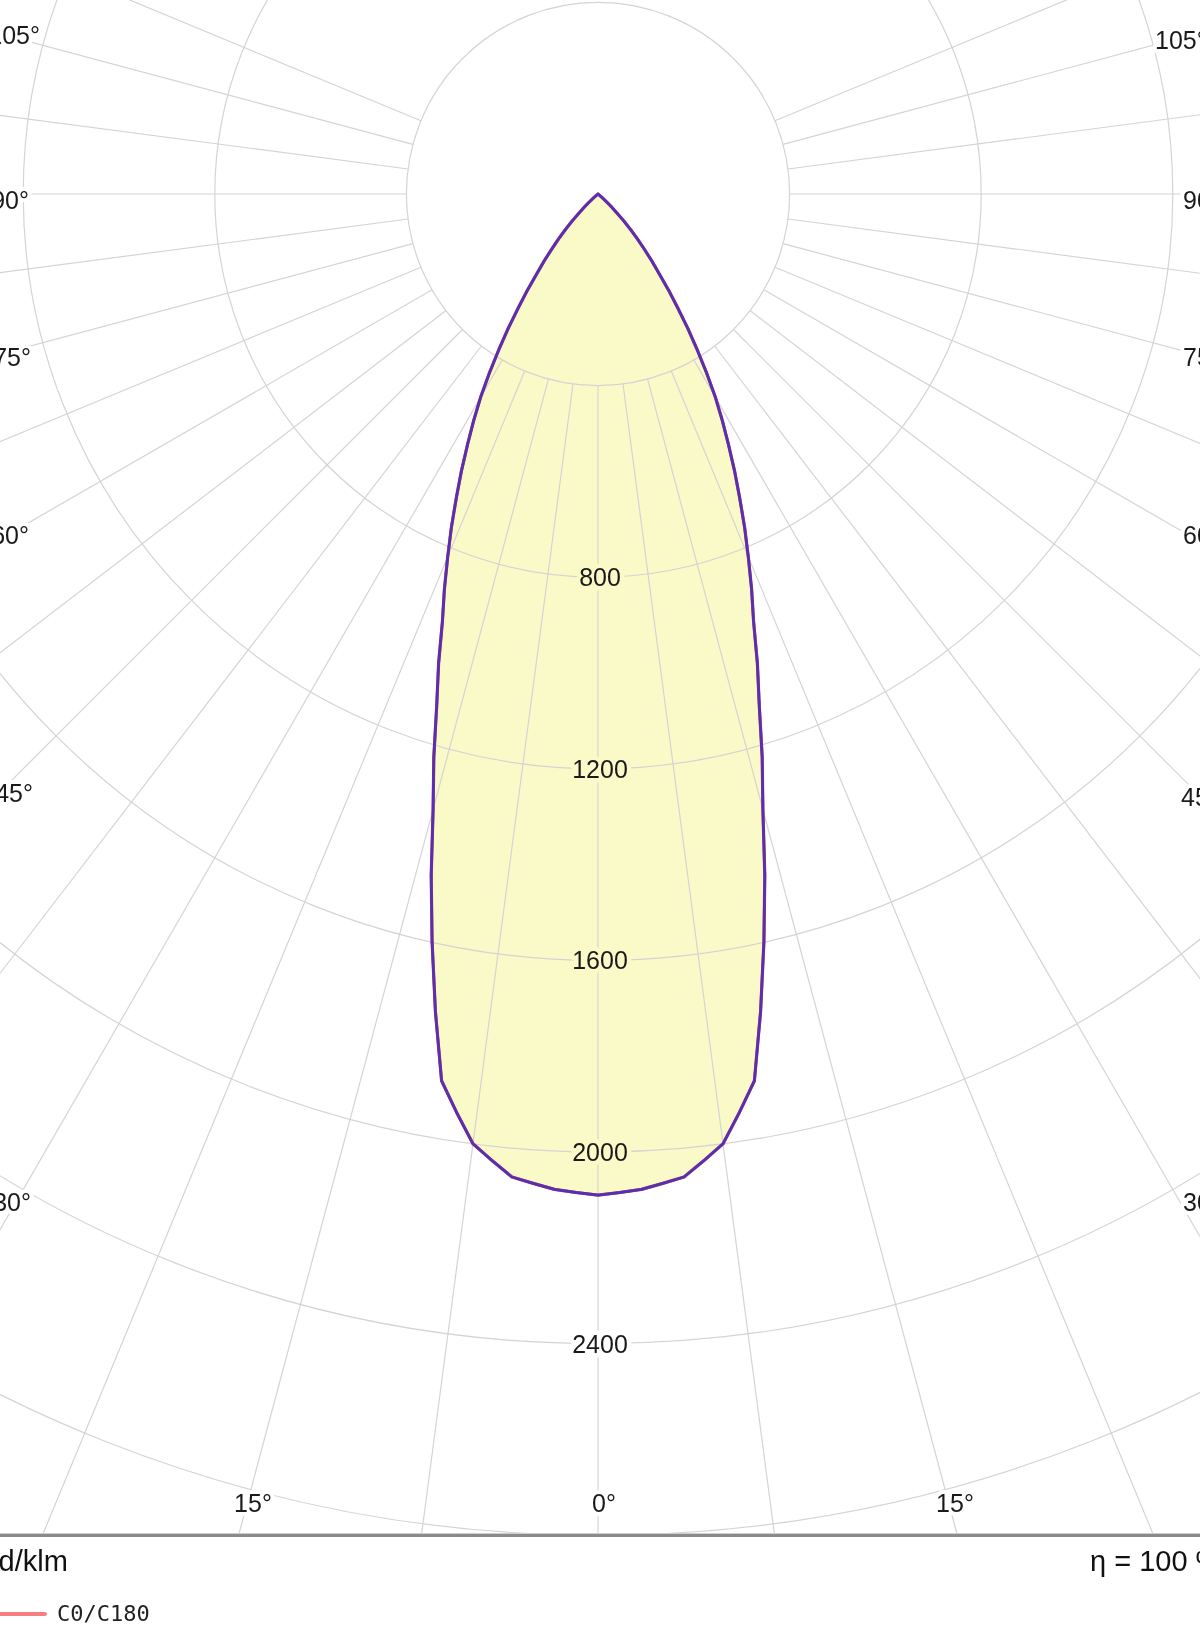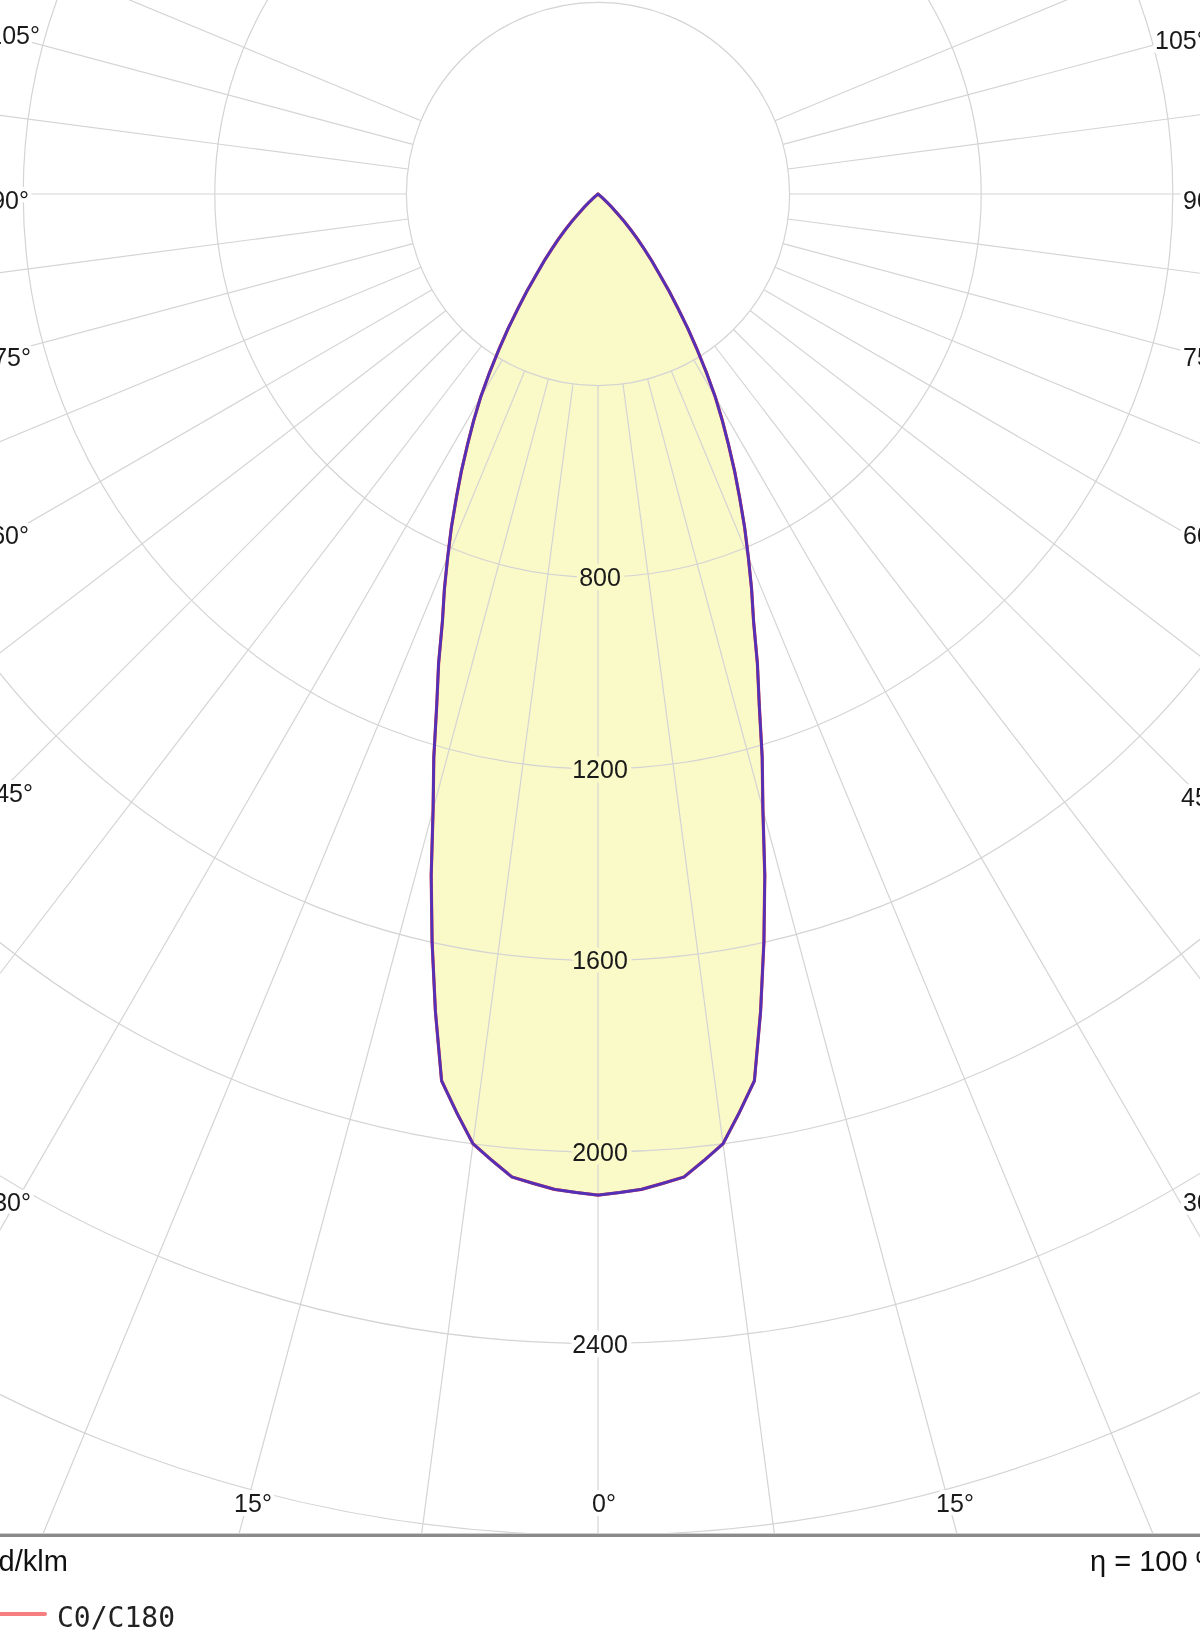--- a/index.html
+++ b/index.html
@@ -12,21 +12,21 @@
   .ring-label{font-family:"Liberation Sans", sans-serif;font-size:25px;fill:#1a1a1a;
               paint-order:stroke;stroke-linejoin:round;}
   .sep-light{position:absolute;left:0;width:1200px;height:1px;background:#cfcfcf;top:1533px;}
   .sep-dark{position:absolute;left:0;width:1200px;height:3px;background:#8a8a8a;top:1534px;}
   .footer-text{position:absolute;top:1545px;font-size:29px;color:#111;white-space:nowrap;}
   #unit-label{left:-16px;}
   #eff-label{left:1090px;}
   #legend-row{position:absolute;top:1598px;left:0;height:34px;display:flex;align-items:center;}
   #legend-swatch{position:absolute;left:-8px;top:14px;width:55px;height:4px;border-radius:2px;}
   #legend-text{position:absolute;left:57px;top:3px;font-family:"DejaVu Sans Mono", monospace;
-               font-size:28px;color:#222;white-space:nowrap;text-align:center;}
+               font-size:22px;color:#222;white-space:nowrap;text-align:center;}
 </style>
 </head>
 <body>
 
 <div id="stage">
 
   <svg id="polar-svg" width="1200" height="1534" viewBox="0 0 1200 1534">
       <defs>
         <clipPath id="chartclip">
           <rect x="0" y="0" width="1200" height="1534"></rect>

